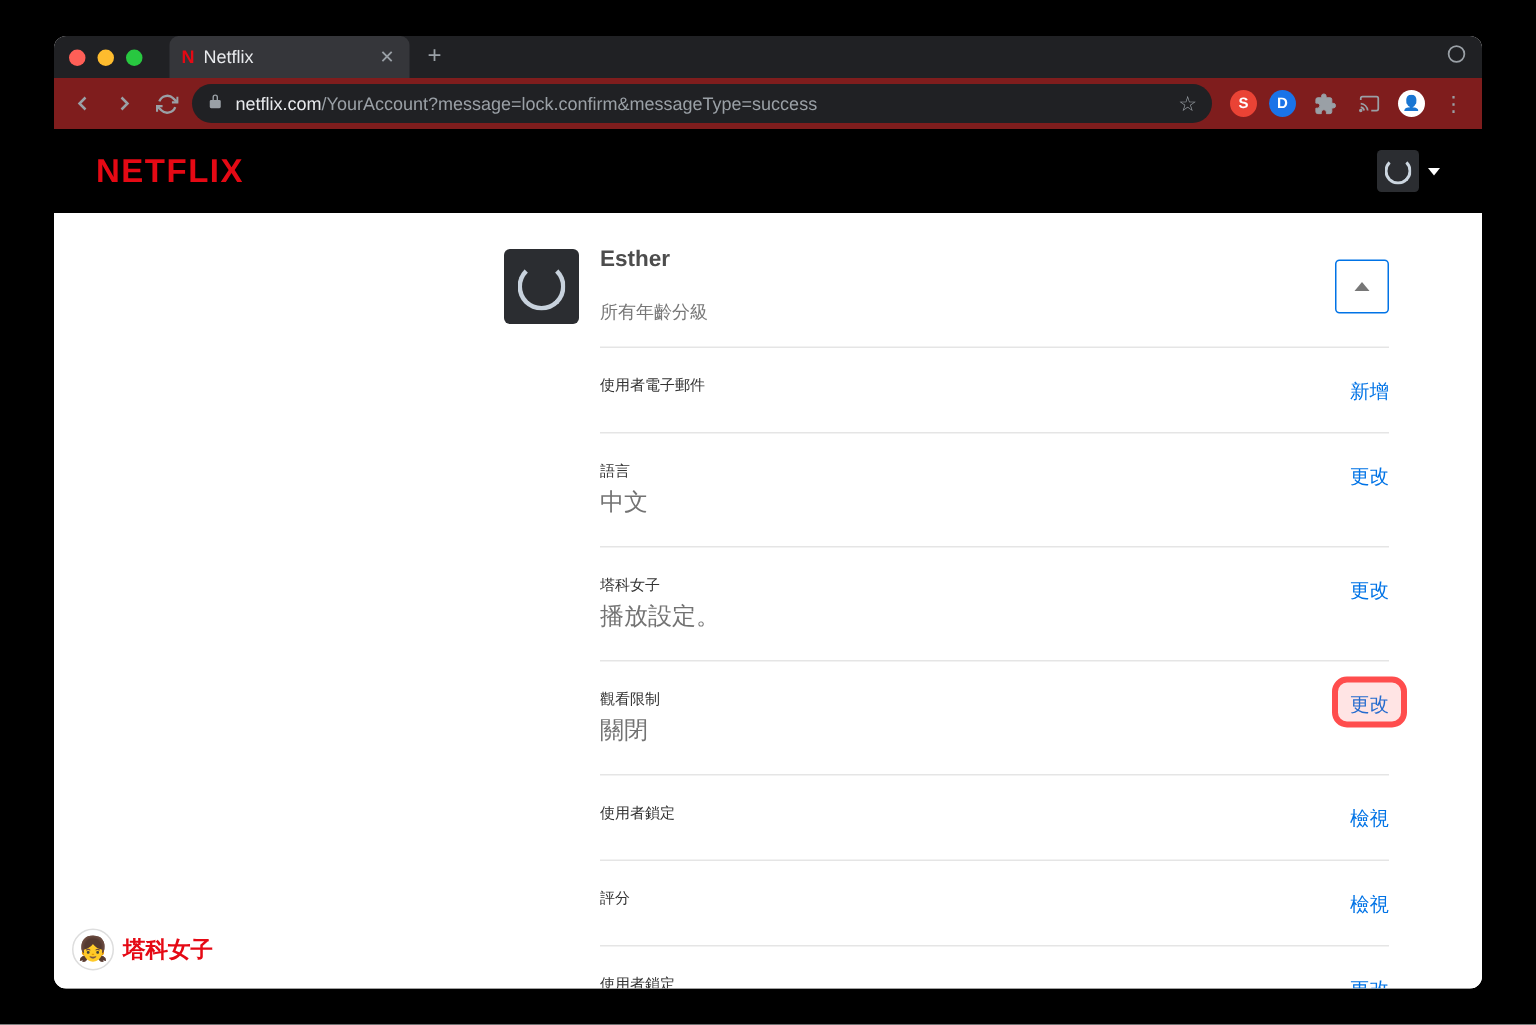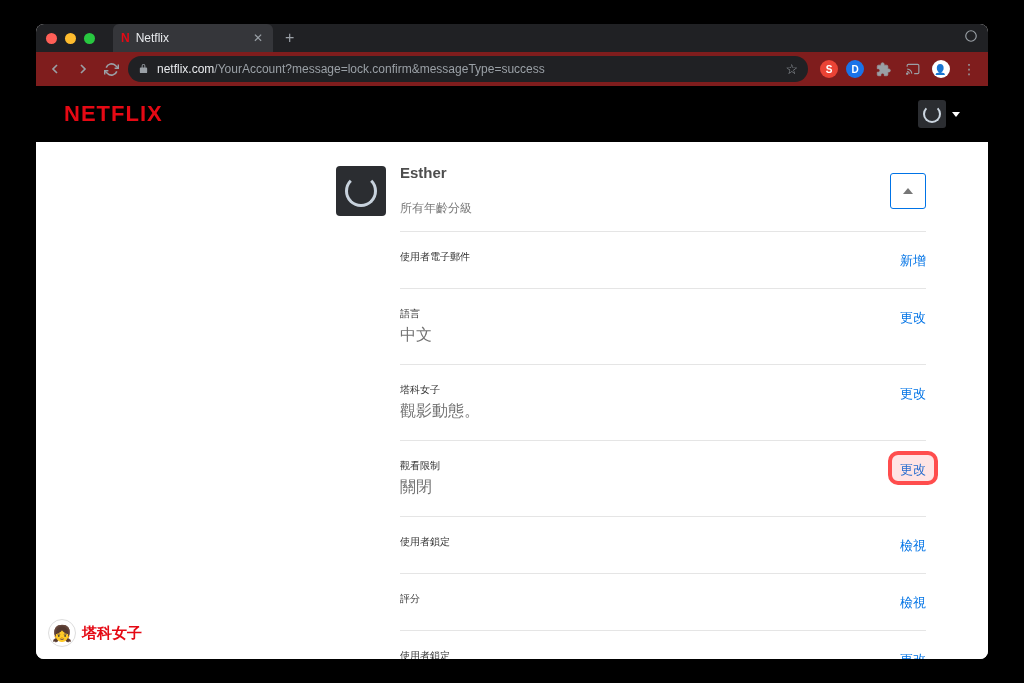--- a/index.html
+++ b/index.html
@@ -156,21 +156,21 @@
         <div class="row">
           <div>
             <div class="row-label">語言</div>
             <div class="row-sub">中文</div>
           </div>
           <div class="row-action">更改</div>
         </div>
         <div class="row">
           <div>
             <div class="row-label">塔科女子</div>
-            <div class="row-sub">觀影動態。</div>
+            <div class="row-sub">播放設定。</div>
           </div>
           <div class="row-action">更改</div>
         </div>
         <div class="row" style="position:relative">
           <div>
             <div class="row-label">觀看限制</div>
             <div class="row-sub">關閉</div>
           </div>
           <div class="row-action">更改</div>
           <div class="highlight" style="right:-12px;top:10px"></div>

